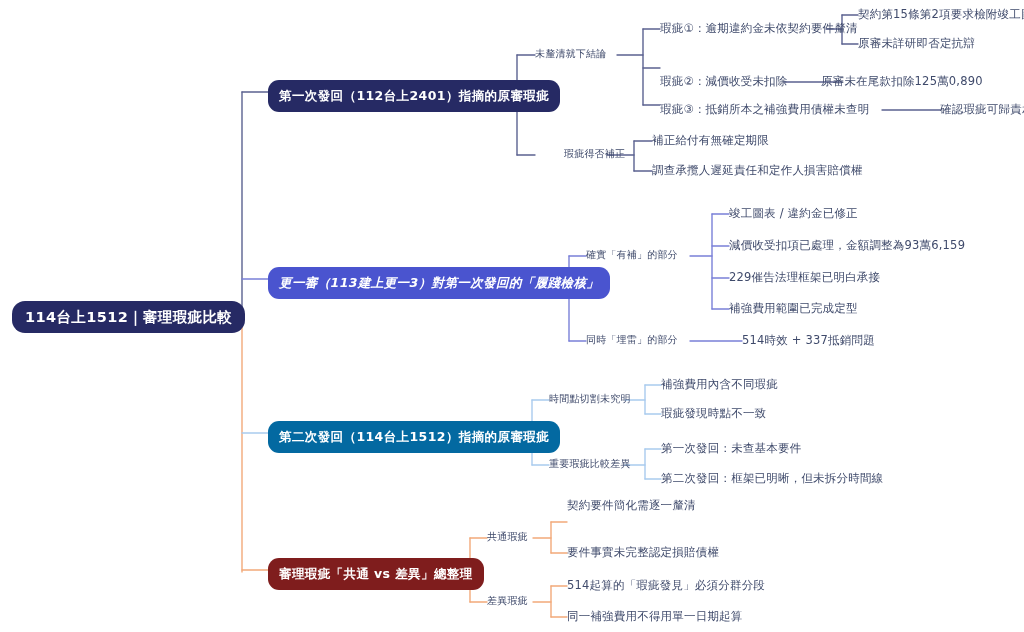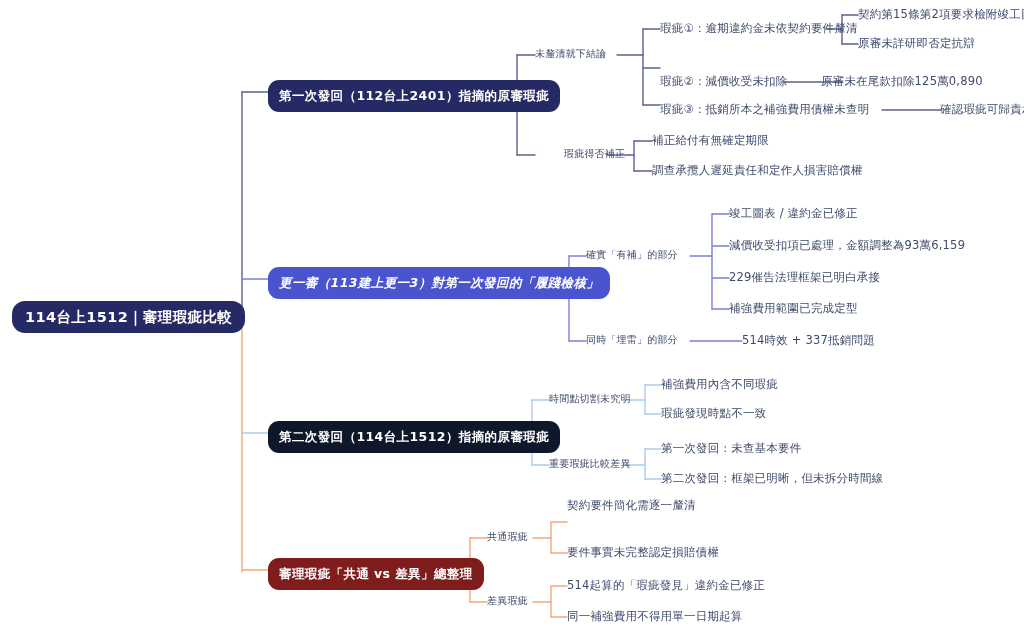--- a/index.html
+++ b/index.html
@@ -271,21 +271,21 @@
 
   <div class="node plain branch-label" style="left:586px; top:335px; color:#3f4a6b;">
     <span>同時「埋雷」的部分</span>
   </div>
 
   <div class="node plain leaf-label" style="left:742px; top:335px; color:#3f4a6b;">
     <span>514時效 + 337抵銷問題</span>
   </div>
 
   <div class="node" style="left:268px; top:421px;">
-    <span class="pill topic-pill" style="background:#0f172a;">第二次發回（114台上1512）指摘的原審瑕疵</span>
+    <span class="pill topic-pill" style="background:#0369a1;">第二次發回（114台上1512）指摘的原審瑕疵</span>
   </div>
 
   <div class="node plain branch-label" style="left:549px; top:394px; color:#3f4a6b;">
     <span>時間點切割未究明</span>
   </div>
 
   <div class="node plain leaf-label" style="left:661px; top:379px; color:#3f4a6b;">
     <span>補強費用內含不同瑕疵</span>
   </div>
 
@@ -319,20 +319,20 @@
 
   <div class="node plain leaf-label" style="left:567px; top:547px; color:#3f4a6b;">
     <span>要件事實未完整認定損賠債權</span>
   </div>
 
   <div class="node plain branch-label" style="left:487px; top:596px; color:#3f4a6b;">
     <span>差異瑕疵</span>
   </div>
 
   <div class="node plain leaf-label" style="left:567px; top:580px; color:#3f4a6b;">
-    <span>514起算的「瑕疵發見」違約金已修正</span>
+    <span>514起算的「瑕疵發見」必須分群分段</span>
   </div>
 
   <div class="node plain leaf-label" style="left:567px; top:611px; color:#3f4a6b;">
     <span>同一補強費用不得用單一日期起算</span>
   </div>
 
 </div>
 
 </body></html>

